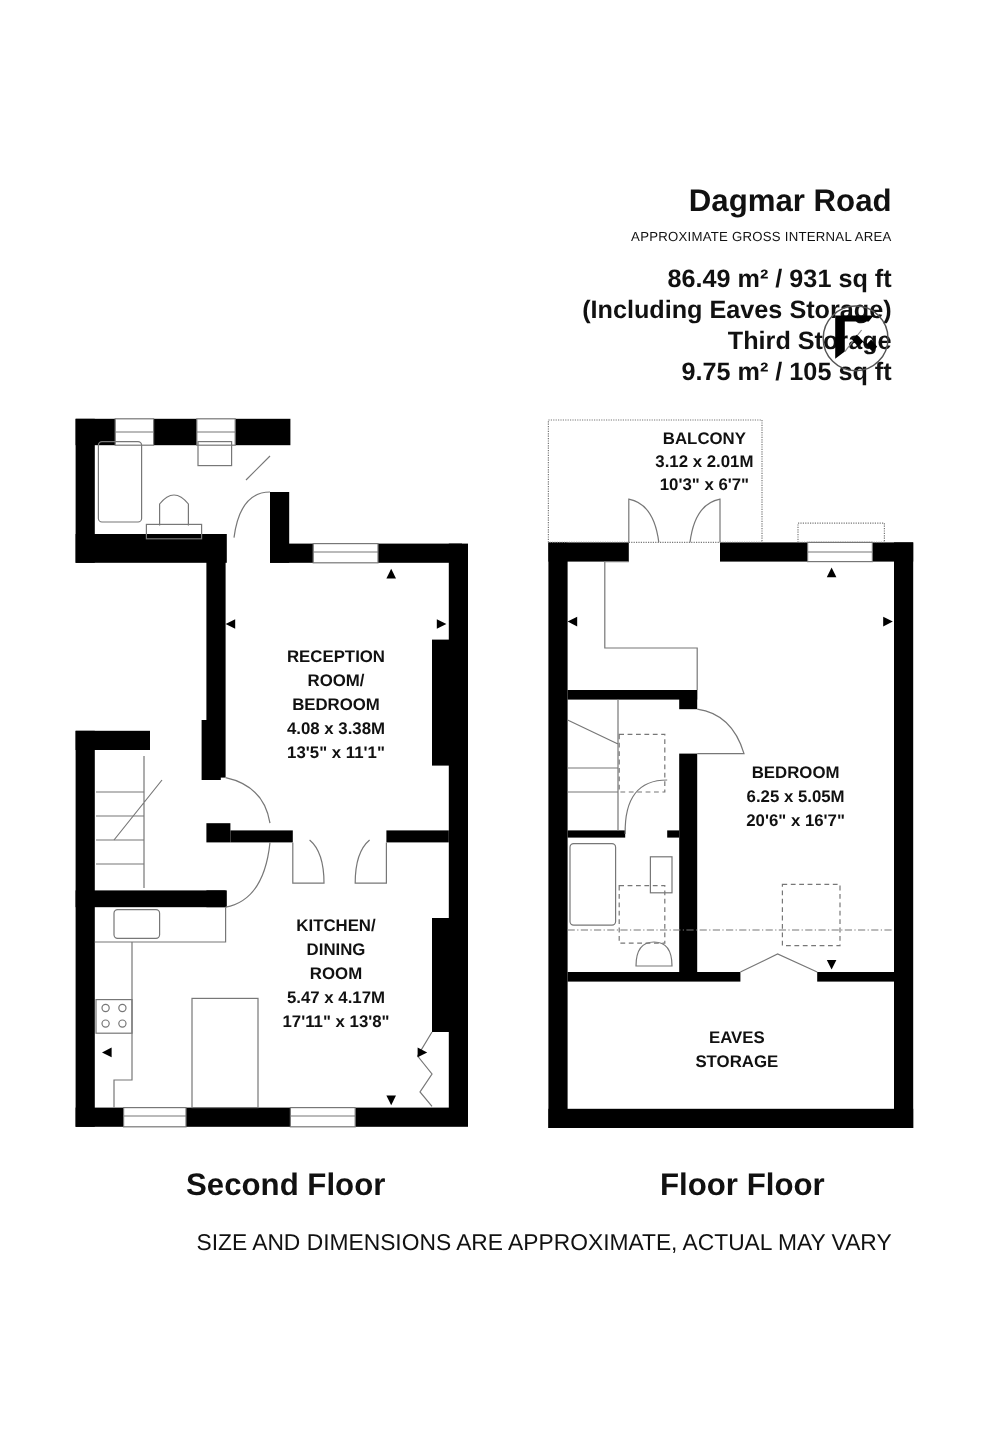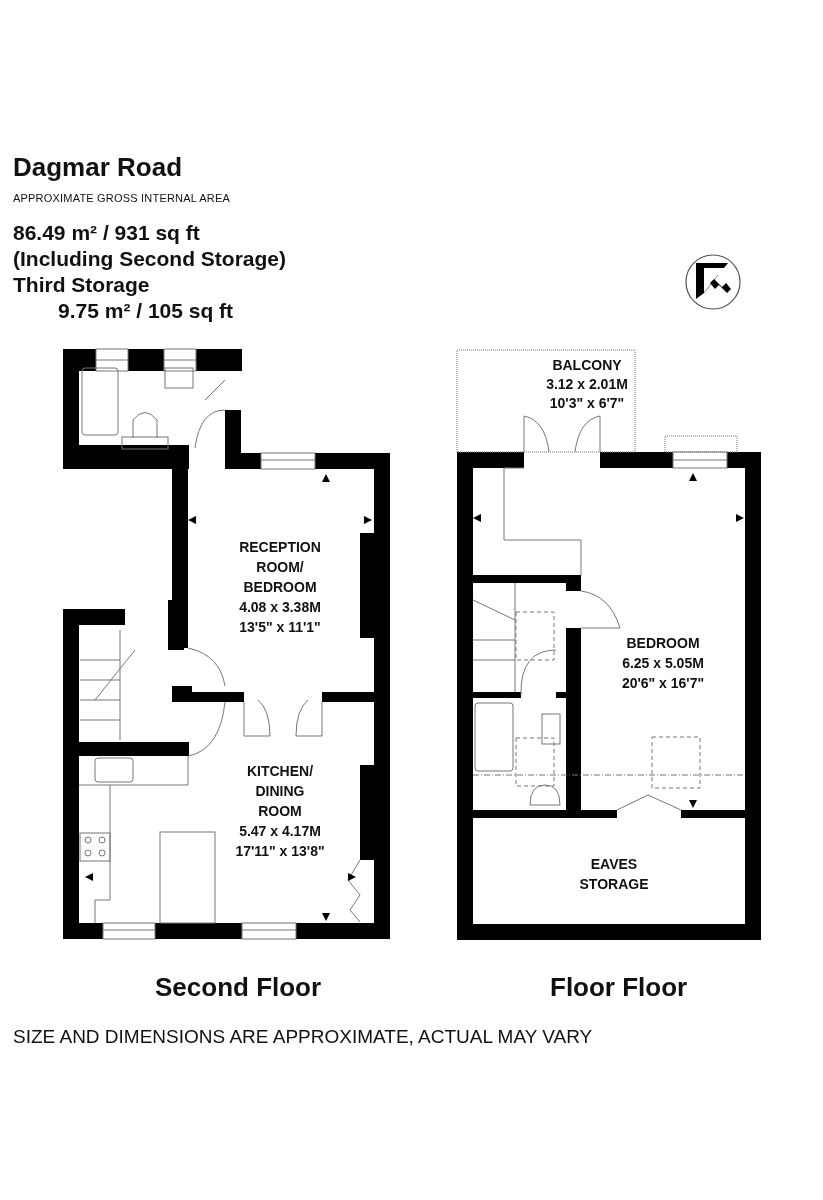--- a/index.html
+++ b/index.html
@@ -1,37 +1,37 @@
 <!DOCTYPE html>
 <html><head>
 <meta charset="utf-8">
 <style>
   html, body { margin: 0; padding: 0; background: #ffffff; }
   body { width: 823px; height: 1200px; position: relative; overflow: hidden; font-family: "Liberation Sans", sans-serif; color: #111; }
-  .hdr { position: absolute; left: 13px; width: 743px; text-align: left; }
+  .hdr { position: absolute; left: 0; width: 743px; text-align: right; }
   #title { top: 152px; font-size: 26px; font-weight: bold; }
   #subtitle { top: 192px; font-size: 11px; font-weight: normal; letter-spacing: 0.2px; }
   .stat { font-size: 21px; font-weight: bold; }
   #area { top: 221px; }
   #incl { top: 247px; }
   #eaves-label { top: 273px; }
-  #eaves-area { top: 299px; margin-left: 45px; }
+  #eaves-area { top: 299px; }
   .floor-label { position: absolute; top: 972px; font-size: 26px; font-weight: bold; }
   #disclaimer { top: 1026px; font-size: 19px; }
   svg.plan { position: absolute; left: 0; top: 0; }
   .room-label { font-family: "Liberation Sans", sans-serif; font-weight: bold; font-size: 14px; fill: #111; text-anchor: middle; }
   .compass { position: absolute; left: 684px; top: 253px; width: 58px; height: 58px; }
 </style>
 </head>
 <body>
 
 <div class="hdr" id="title">Dagmar Road</div>
 <div class="hdr" id="subtitle">APPROXIMATE GROSS INTERNAL AREA</div>
 <div class="hdr stat" id="area">86.49 m² / 931 sq ft</div>
-<div class="hdr stat" id="incl">(Including Second Storage)</div>
+<div class="hdr stat" id="incl">(Including Eaves Storage)</div>
 <div class="hdr stat" id="eaves-label">Third Storage</div>
 <div class="hdr stat" id="eaves-area">9.75 m² / 105 sq ft</div>
 
 <svg class="compass" viewBox="0 0 58 58">
   <circle cx="29" cy="29" r="27" fill="none" stroke="#555" stroke-width="1.2"></circle>
   <path d="M12 10 L44 10 L40 15 L20 15 L20 40 L12 46 Z" fill="#000"></path>
   <path d="M20 40 L34 22" stroke="#888" stroke-width="1" fill="none"></path>
   <path d="M26 30 L30 26 L38 34 L42 30 L47 36 L43 40 L35 32 L31 36 Z" fill="#000"></path>
 </svg>
 

